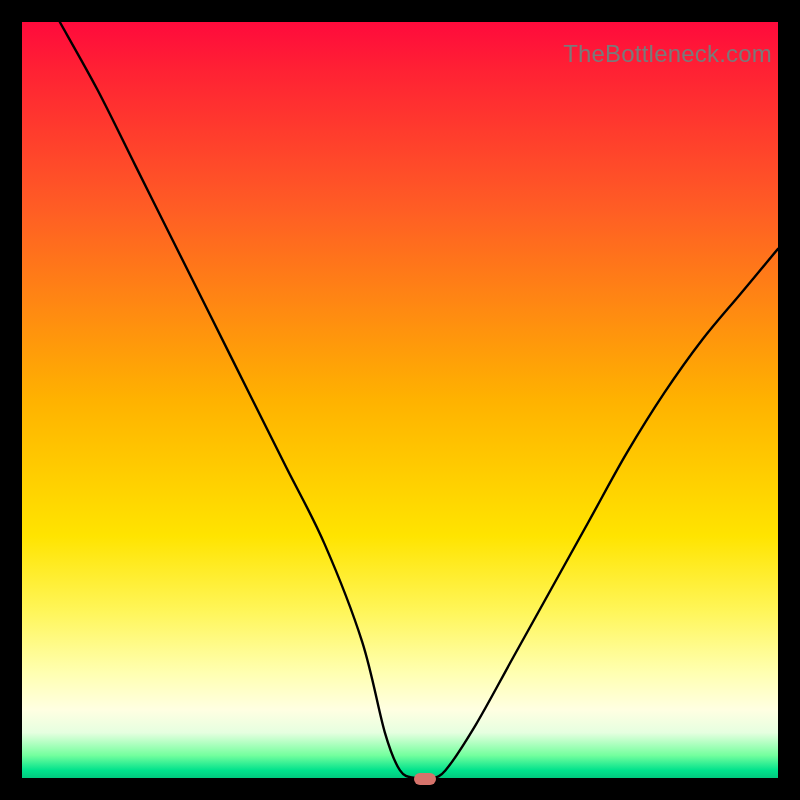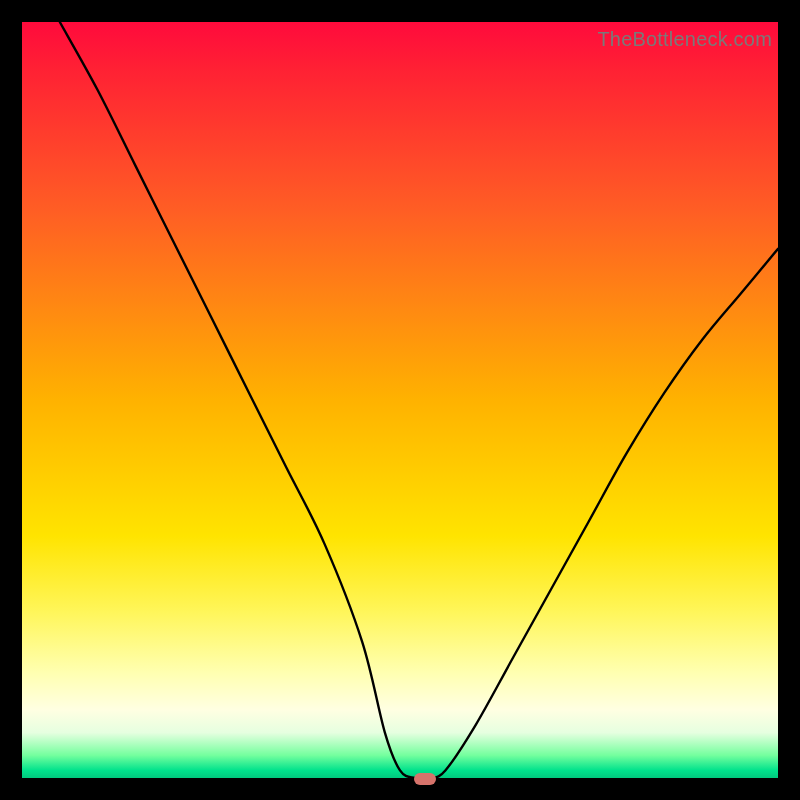--- a/index.html
+++ b/index.html
@@ -43,24 +43,24 @@
   }
   .curve {
     position: absolute;
     left: 0;
     top: 0;
     width: 100%;
     height: 100%;
   }
   .watermark {
     position: absolute;
-    top: 6px;
+    top: 18px;
     right: 6px;
     color: #7a7a7a;
-    font-size: 20px;
+    font-size: 24px;
     letter-spacing: 0.2px;
     user-select: none;
   }
   .marker {
     position: absolute;
     width: 22px;
     height: 12px;
     border-radius: 6px;
     background: #d6736b;
     transform: translate(-50%, -50%);

